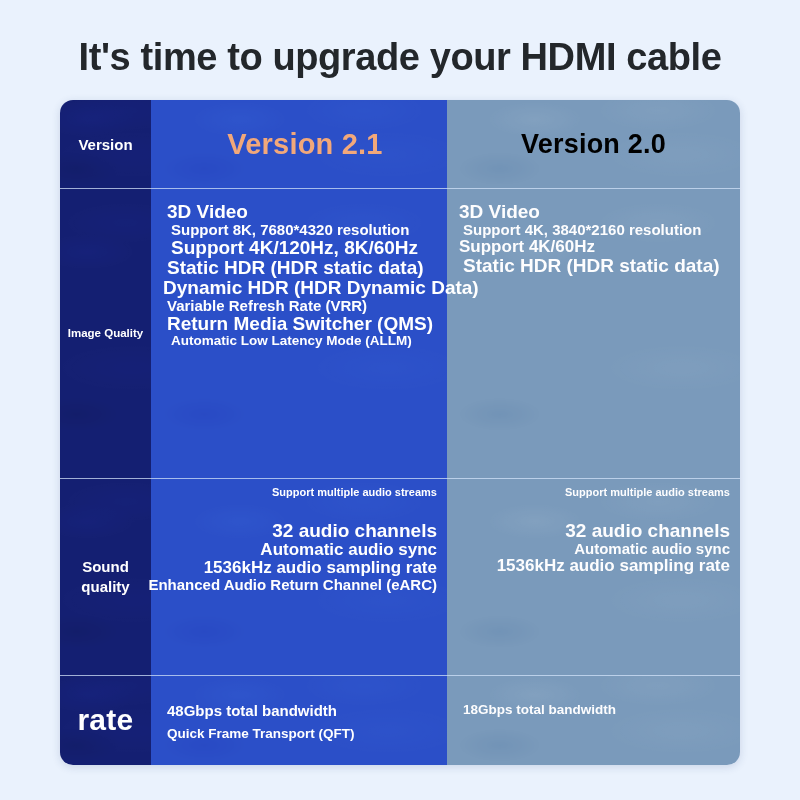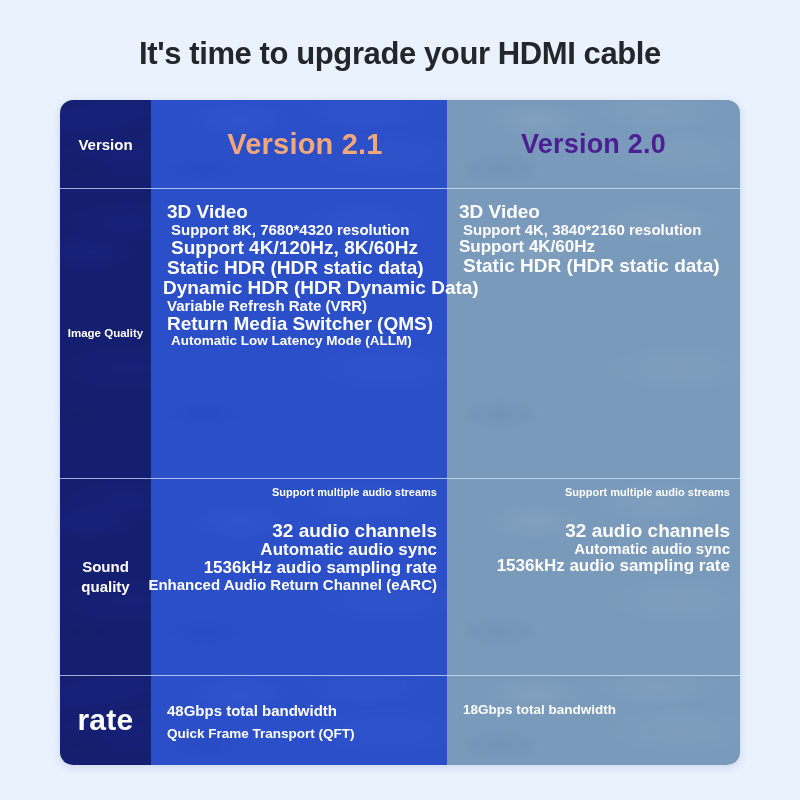--- a/index.html
+++ b/index.html
@@ -15,21 +15,21 @@
     position: relative;
   }
 
   
   .page-title {
     position: absolute;
     top: 36px;
     left: 0;
     width: 800px;
     text-align: center;
-    font-size: 31px;
+    font-size: 38px;
     font-weight: bold;
     color: #23272b;
     letter-spacing: -0.4px;
     white-space: nowrap;
   }
 
   
   .compare-table {
     position: absolute;
     left: 60px;
@@ -115,21 +115,21 @@
     font-weight: bold;
     color: #f2a87a;
     letter-spacing: 0.2px;
     position: relative;
     z-index: 3;
     margin-left: 12px;
   }
   .hdr-v20 {
     font-size: 27px;
     font-weight: bold;
-    color: #4c1d95;
+    color: #000000;
     letter-spacing: 0.2px;
     position: relative;
     z-index: 3;
   }
 
   
   .row-image   { height: 290px; }
   .row-sound   { height: 197px; }
   .row-rate    { height: 90px;  }
 

